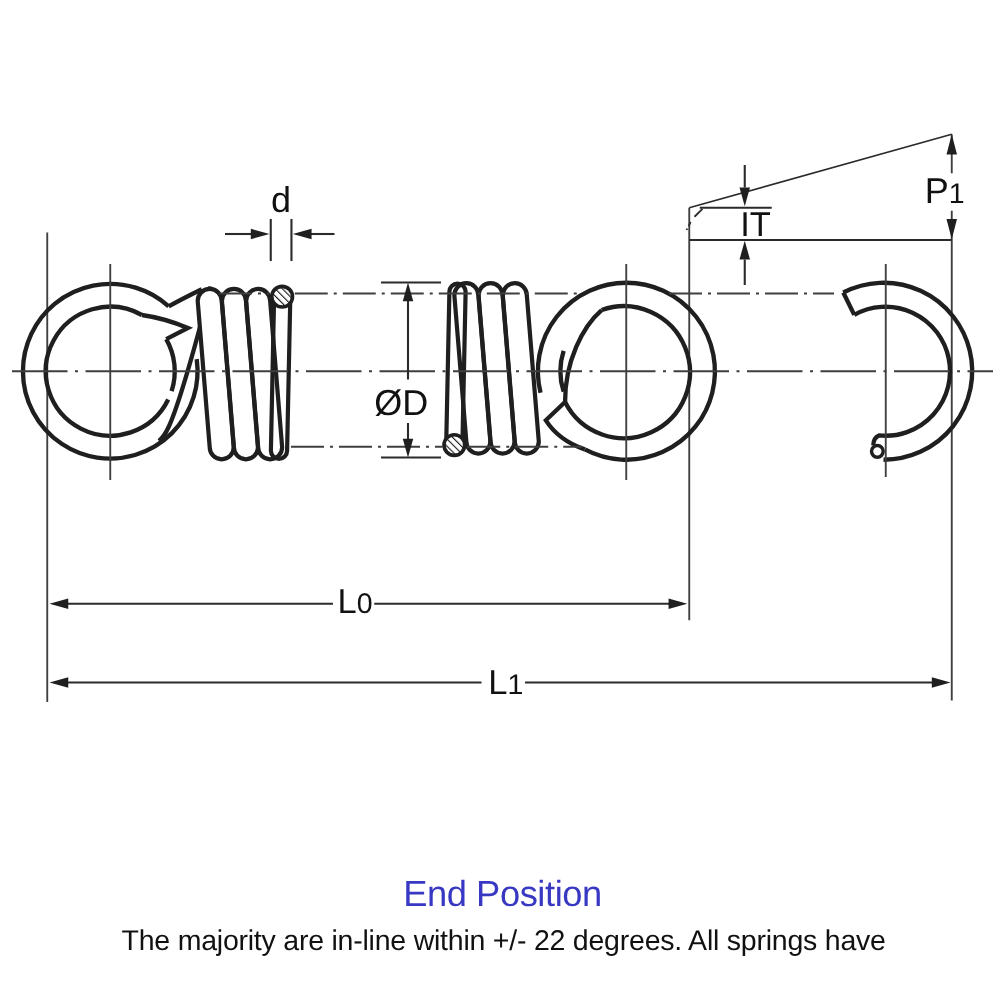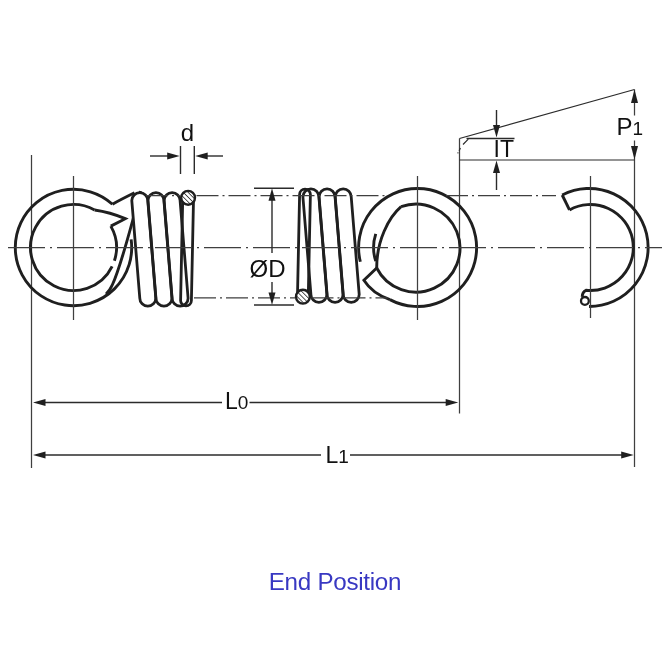--- a/index.html
+++ b/index.html
@@ -149,15 +149,15 @@
 
   <g font-family="Liberation Sans, sans-serif" fill="#111111">
     <text x="187.4" y="141" font-size="24" text-anchor="middle">d</text>
     <text x="267.5" y="276.5" font-size="24" text-anchor="middle">ØD</text>
     <text x="493.5" y="157" font-size="23">IT</text>
     <text x="616.5" y="135" font-size="24">P<tspan font-size="19">1</tspan></text>
     <text x="225" y="408.5" font-size="23">L<tspan font-size="19">0</tspan></text>
     <text x="325.5" y="462.5" font-size="23">L<tspan font-size="19">1</tspan></text>
   </g>
 </svg>
-<div style="position:absolute;left:0;top:568px;width:670px;text-align:center;font-size:24.2px;letter-spacing:-0.28px;color:#3838c2;">End Position</div>
-<div style="position:absolute;left:81px;top:616.8px;font-size:19px;color:#111;line-height:21px;"><br></div>
+<div style="position:absolute;left:0;top:583px;width:670px;text-align:center;font-size:24.2px;letter-spacing:-0.28px;color:#3838c2;">End Position</div>
+<div style="position:absolute;left:81px;top:616.8px;font-size:19px;color:#111;line-height:21px;"><span style="letter-spacing:-0.15px">The majority are in-line within +/- 22 degrees. All springs have</span><br></div>
 </div>
 
 </body></html>

